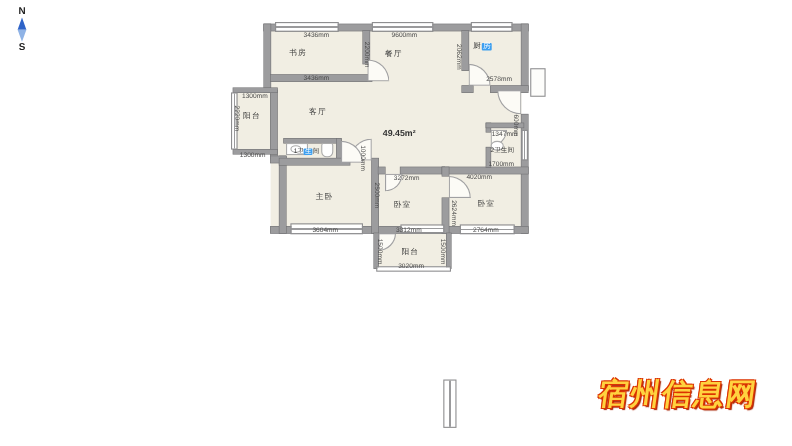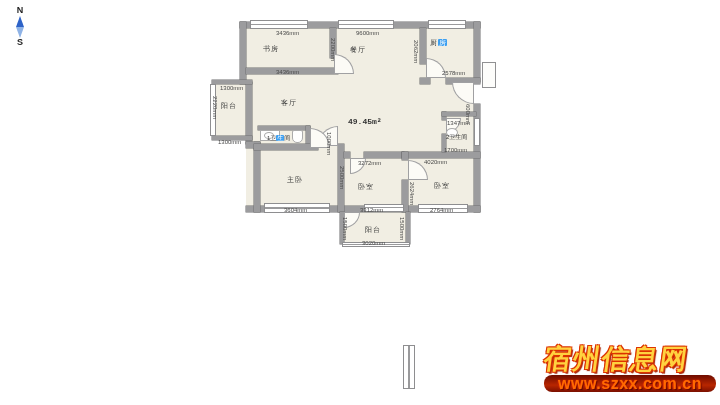--- a/index.html
+++ b/index.html
@@ -13,21 +13,21 @@
   .win.v{background:linear-gradient(90deg,#fff 40%,#9a9a9c 40%,#9a9a9c 58%,#fff 58%);}
   .arc{position:absolute;background:#fcfbf6;border:1px solid #a0a0a2;box-sizing:border-box;}
   .fix{position:absolute;background:#fff;border:1px solid #ababab;box-sizing:border-box;}
   .acbox{position:absolute;background:#fdfdfb;border:1px solid #909092;box-sizing:border-box;}
   
   .room{position:absolute;font-size:7px;line-height:1;color:#3a3a3a;letter-spacing:1px;white-space:nowrap;z-index:30;}
   .room.sm{font-size:6px;letter-spacing:0;}
   .hl{background:#3d9ff0;color:#fff;padding:0 1px;border-radius:1px;letter-spacing:0;}
   .dim{position:absolute;font-size:6px;line-height:1;color:#4a4a4a;white-space:nowrap;z-index:30;}
   .dim.v{writing-mode:vertical-rl;}
-  .area{position:absolute;font-size:8px;font-weight:600;color:#333;z-index:30;font-family:Liberation Mono, monospace;}
+  .area{position:absolute;font-size:8px;font-weight:600;color:#333;z-index:30;}
   
   .compass{position:absolute;left:10px;top:6px;width:20px;height:46px;text-align:center;}
   .compass .dir{font-size:9px;font-weight:bold;color:#222;line-height:1;}
   .needle{width:0;height:0;margin:1px auto 0;}
   .needle.up{border-left:4px solid transparent;border-right:4px solid transparent;border-bottom:11px solid #2e63c8;}
   .needle.down{border-left:4px solid transparent;border-right:4px solid transparent;border-top:11px solid #8fb3e6;margin-top:0;}
   
   .wm{position:absolute;left:544px;top:344px;width:176px;height:56px;z-index:40;}
   .wm-title{font-family:"DejaVu Serif","Liberation Serif",serif;font-weight:bold;font-size:27px;line-height:1.1;
             letter-spacing:2px;transform:skewX(-8deg);color:#ffd23f;white-space:nowrap;
@@ -145,16 +145,15 @@
   <span class="dim v" style="left:212px;top:96px">2220mm</span>
   <span class="dim v" style="left:339px;top:166px">2500mm</span>
   <span class="dim v" style="left:409px;top:182px">2624mm</span>
   <span class="dim v" style="left:342px;top:217px">1500mm</span>
   <span class="dim v" style="left:399px;top:217px">1500mm</span>
   <span class="dim v" style="left:465px;top:104px">600mm</span>
   <span class="dim v" style="left:326px;top:132px">1000mm</span>
 
   <div class="wm">
     <div class="wm-title">宿州信息网</div>
-    <div class="wm-url">www.szxx.com.cn</div>
   </div>
 
 </div>
 
 </body></html>

